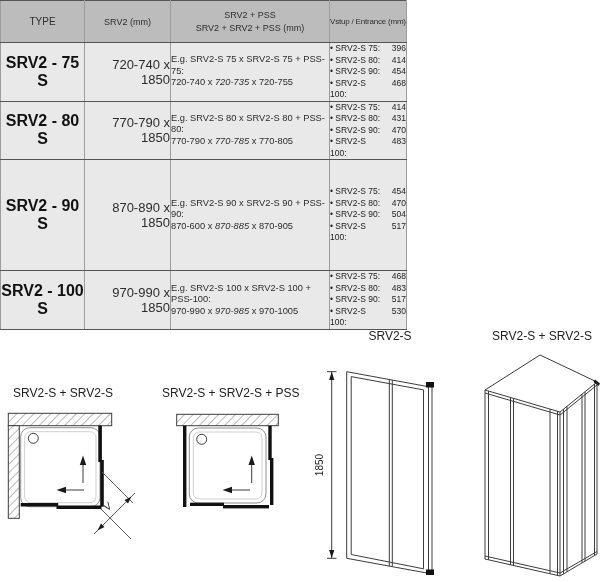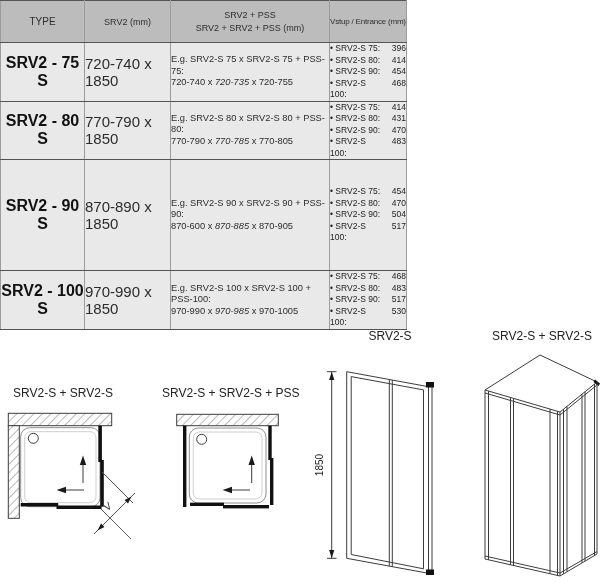--- a/index.html
+++ b/index.html
@@ -18,21 +18,21 @@
     padding:0;vertical-align:middle;
   }
   table.spec{border:1px solid #545454;}
   tr.hdr th{background:#bcbcbc;font-weight:normal;color:#2e2e2e;}
   tr.body-row td{background:#e9e9e9;}
   th.h-type{font-size:10px;}
   th.h-srv2{font-size:9px;}
   th.h-combo{font-size:9px;line-height:13px;margin-left:33px;}
   th.h-ent{font-size:8px;text-align:left;padding:0 2px 0 4px;letter-spacing:-0.2px;margin-left:10px;}
   td.c-type{font-weight:bold;font-size:16px;text-align:center;color:#111;}
-  td.c-srv2{font-size:15px;text-align:left;color:#2c2c2c;}
+  td.c-srv2{font-size:13px;text-align:right;color:#2c2c2c;}
   td.c-combo{text-align:center;}
   .combo-inner{display:inline-block;text-align:left;font-size:9.3px;line-height:11.5px;color:#2c2c2c;}
   .it{font-style:italic;}
   td.c-ent{padding:0 9px 0 8px;}
   .ent-line{display:flex;justify-content:space-between;font-size:8.5px;line-height:11.5px;color:#222;}
   .ent-val{text-align:right;margin-left:8px;}
   
   tr.hdr{height:42px;}
   tr.r0{height:55px;} tr.r1{height:57px;} tr.r2{height:111px;} tr.r3{height:59px;}
   

